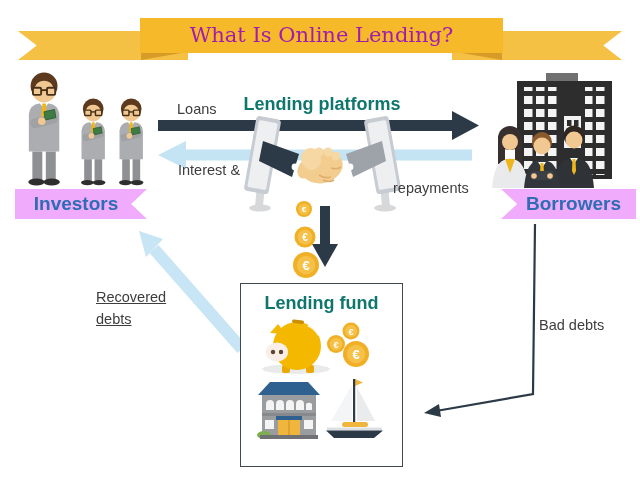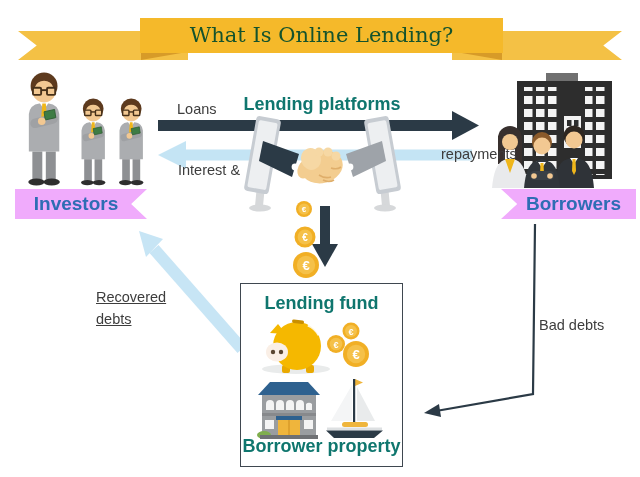--- a/index.html
+++ b/index.html
@@ -4,21 +4,21 @@
 <style>
   html,body{margin:0;padding:0;background:#fff;}
   #stage{position:relative;width:640px;height:477px;background:#ffffff;overflow:hidden;
          font-family:"Liberation Sans",sans-serif;}
   .abs{position:absolute;}
   .gray-label{font-size:14.5px;color:#3d3d3d;}
   .blue-label{font-size:18px;font-weight:bold;color:#0f766e;}
   .entity-ribbon{background:#f0abfc;height:30px;line-height:30px;text-align:center;
                  font-size:19px;font-weight:bold;color:#2e6db4;}
   #banner-title{width:363px;height:34px;line-height:34px;text-align:center;
-                font-family:"DejaVu Serif",serif;font-size:21px;color:#14532d;}
+                font-family:"DejaVu Serif",serif;font-size:21px;color:#a21caf;}
   .wing{background:#f4c145;height:29px;top:31px;}
   svg{display:block;}
 </style>
 </head>
 <body>
 
 <div id="stage">
 
   <div class="abs wing" style="left:18px;width:170px;clip-path:polygon(0 0,100% 0,100% 100%,0 100%,11% 50%);"></div>
   <div class="abs wing" style="left:452px;width:170px;clip-path:polygon(0 0,100% 0,89% 50%,100% 100%,0 100%);"></div>
@@ -223,33 +223,32 @@
       <g>
         <polygon points="103,2 111,5.5 103,9" fill="#efb53c"></polygon>
         <rect x="101" y="2" width="2.2" height="44" fill="#2b3a46"></rect>
         <polygon points="100,8 100,44 79,44" fill="#f4f5f6"></polygon>
         <polygon points="105,10 105,44 123,44" fill="#e9ebec"></polygon>
         <rect x="90" y="45" width="26" height="5" rx="2.5" fill="#efb53c"></rect>
         <rect x="75" y="50.5" width="55" height="3" fill="#dde0e2"></rect>
         <polygon points="74,53.5 131,53.5 122,61 82,61" fill="#2b3a46"></polygon>
       </g>
     </svg>
-    <div class="blue-label abs" style="left:0;right:0;bottom:9px;text-align:center;">Borrower property</div>
   </div>
 
   <div class="abs entity-ribbon" style="left:15px;top:189px;width:122px;clip-path:polygon(0 0,100% 0,88% 50%,100% 100%,0 100%);padding-right:10px;">
     <span>Investors</span>
   </div>
   <div class="abs entity-ribbon" style="left:501px;top:189px;width:125px;clip-path:polygon(0 0,100% 0,100% 100%,0 100%,12% 50%);padding-left:10px;">
     <span>Borrowers</span>
   </div>
 
   <div class="abs gray-label" style="left:177px;top:101px;text-align:center;">Loans</div>
   <div class="abs blue-label" style="left:242px;top:94px;width:160px;text-align:center;">Lending platforms</div>
   <div class="abs gray-label" style="left:178px;top:162px;text-align:right;">Interest &amp;</div>
-  <div class="abs gray-label" style="left:393px;top:146px;margin-left:48px;">repayments</div>
+  <div class="abs gray-label" style="left:393px;top:180px;">repayments</div>
   <div class="abs gray-label" style="left:96px;top:286px;line-height:22px;text-decoration:underline;">
     <span>Recovered</span><br>
     <span>debts</span>
   </div>
   <div class="abs gray-label" style="left:539px;top:317px;">Bad debts</div>
 
 </div>
 
 </body></html>

